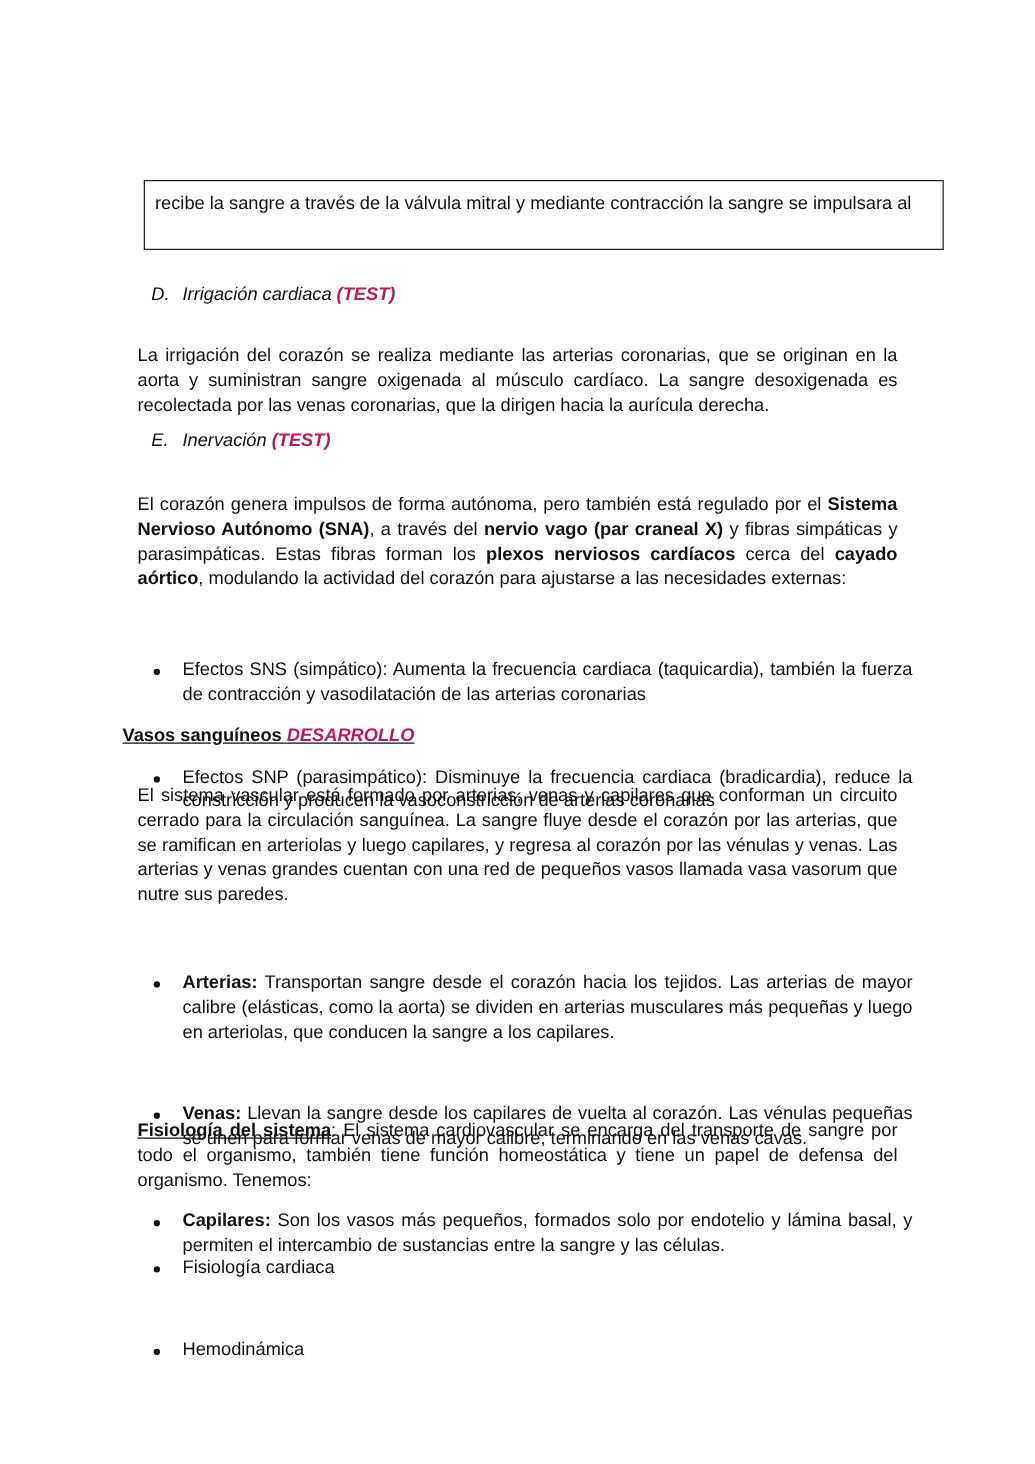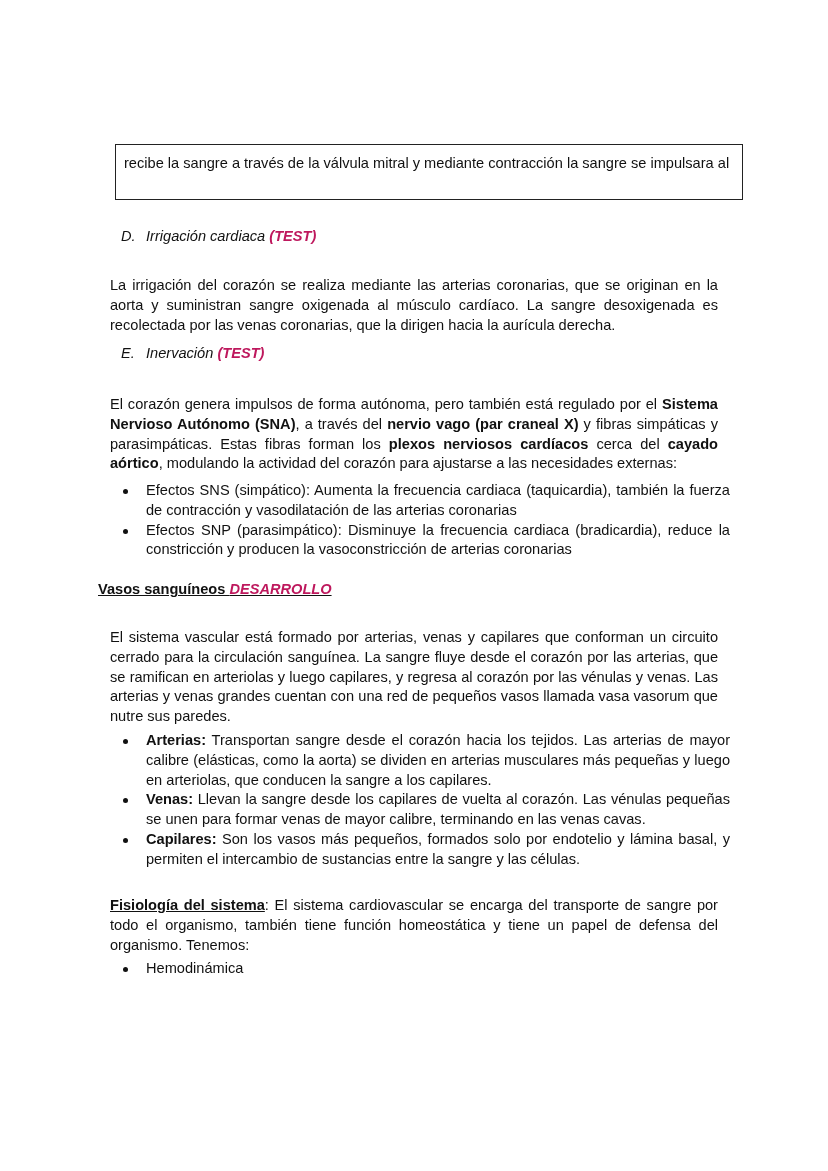--- a/index.html
+++ b/index.html
@@ -1,27 +1,27 @@
 <!DOCTYPE html>
 <html><head>
 <meta charset="utf-8">
 <style>
   html, body { margin: 0; padding: 0; background: #ffffff; }
   body { width: 828px; height: 1171px; position: relative; overflow: hidden;
          font-family: "Liberation Sans", sans-serif; color: #111111; font-size: 14.6px; }
   .page { position: absolute; left: 0; top: 0; width: 828px; height: 1171px; }
   .boxed { position: absolute; left: 115px; top: 144px; width: 618px; height: 46px;
-           border: 1.5px solid #222; padding: 8px 0 0 8px; line-height: 20px; }
+           border: 1.5px solid #222; padding: 8px 12px 0 8px; line-height: 20px; }
   .heading-item { position: absolute; left: 121px; font-style: italic; line-height: 20px; }
   .heading-item .letter { display: inline-block; width: 25px; }
   .red { color: #be185d; font-weight: bold; }
   .para { position: absolute; left: 98px; width: 632px; text-align: justify; line-height: 19.8px; }
   .para p { margin: 12px; }
   ul.bullets { position: absolute; left: 121px; width: 609px; margin: 0; padding: 0; list-style: none; line-height: 19.8px; }
-  ul.bullets li { position: relative; padding-left: 25px; text-align: justify; }
+  ul.bullets li { position: relative; padding-left: 25px; text-align: justify; margin-top: 46px; }
   ul.bullets li::before { content: ""; position: absolute; left: 2px; top: 8px; width: 5px; height: 5px; background: #111; border-radius: 50%; }
   .section-title { position: absolute; left: 98px; top: 579px; font-weight: bold; text-decoration: underline; line-height: 20px; }
   .section-title .red { font-style: italic; }
   b { font-weight: bold; }
   u { text-decoration: underline; }
 </style>
 </head>
 <body>
 
 <div class="page">
@@ -63,16 +63,17 @@
     <li><b>Arterias:</b><span> Transportan sangre desde el corazón hacia los tejidos. Las arterias de mayor calibre (elásticas, como la aorta) se dividen en arterias musculares más pequeñas y luego en arteriolas, que conducen la sangre a los capilares.</span></li>
     <li><b>Venas:</b><span> Llevan la sangre desde los capilares de vuelta al corazón. Las vénulas pequeñas se unen para formar venas de mayor calibre, terminando en las venas cavas.</span></li>
     <li><b>Capilares:</b><span> Son los vasos más pequeños, formados solo por endotelio y lámina basal, y permiten el intercambio de sustancias entre la sangre y las células.</span></li>
   </ul>
 
   <div class="para" style="top:884px;">
     <p><b><u>Fisiología del sistema</u></b><span>: El sistema cardiovascular se encarga del transporte de sangre por todo el organismo, también tiene función homeostática y tiene un papel de defensa del organismo. Tenemos:</span></p>
   </div>
 
   <ul class="bullets" style="top:959px;">
+    <li>Fisiología cardiaca</li>
     <li>Hemodinámica</li>
   </ul>
 
 </div>
 
 </body></html>

